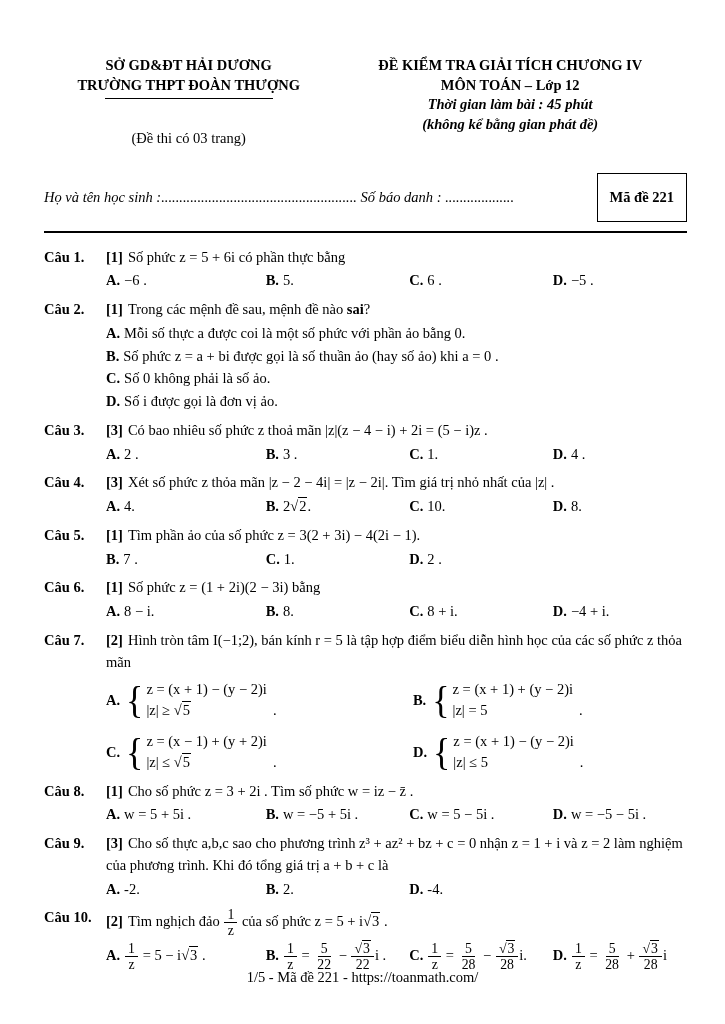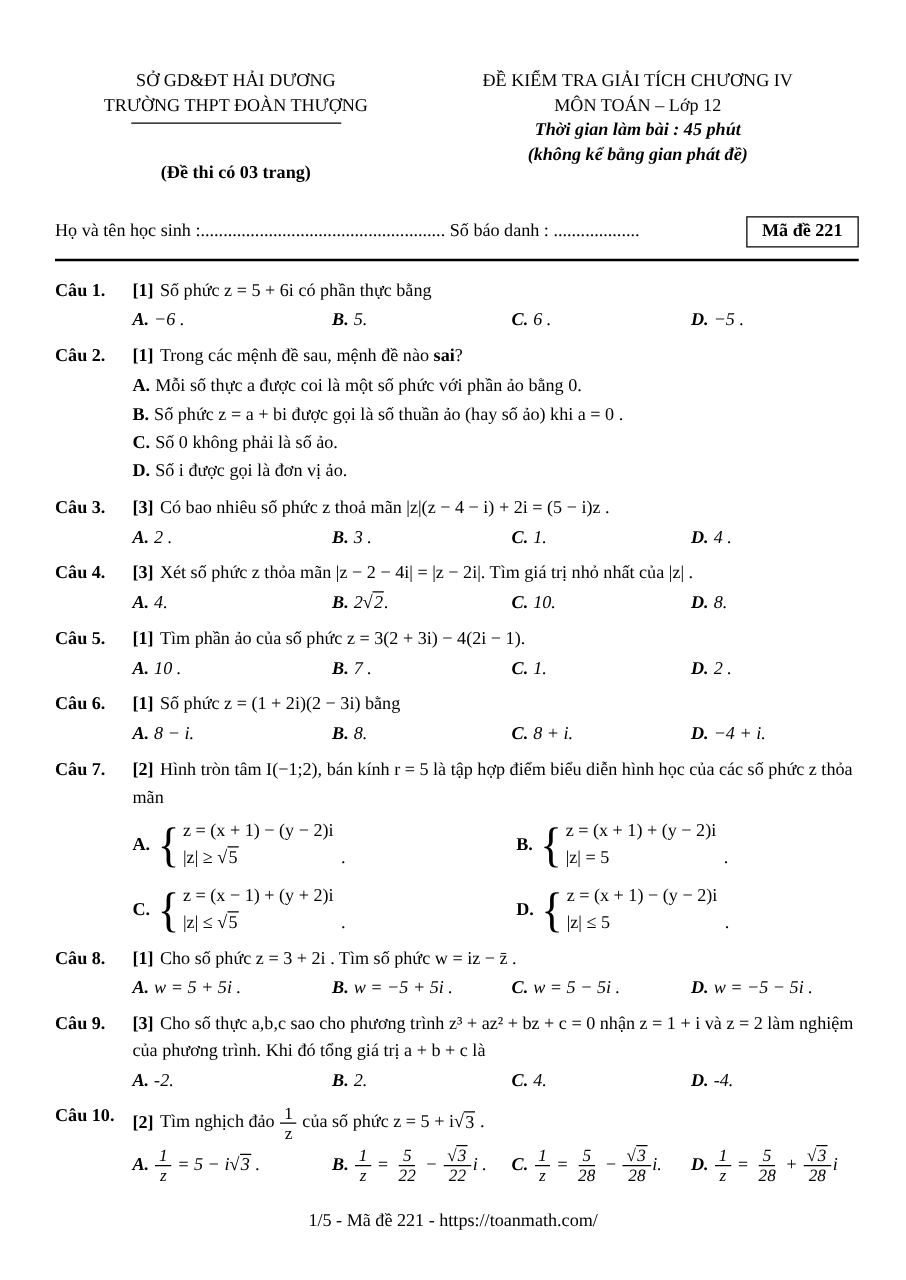--- a/index.html
+++ b/index.html
@@ -8,41 +8,41 @@
     width:725px; height:1024px; overflow:hidden;
     font-family:"Liberation Serif","DejaVu Serif",serif;
     font-size:14.5px; color:#000; position:relative;
   }
   .page { padding:56px 38px 0 44px; }
 
   
   .header { display:flex; }
   .h-left { width:45%; text-align:center; }
   .h-right { width:55%; text-align:center; }
-  .b { font-weight:normal; }
+  .b { font-weight:bold; }
   .it { font-style:italic;font-weight:bold; }
   .school-rule { width:168px; border-bottom:1.5px solid #000; margin:3px auto 0; }
-  .doc-note { margin-top:30px;font-weight:bold; }
+  .doc-note { margin-top:30px; }
   .h-right div { line-height:1.35; }
   .h-left div { line-height:1.35; }
 
   
   .student-row { display:flex; align-items:center; margin-top:24px; }
-  .student-text { flex:1; }
-  .code-box { border:1.5px solid #000; font-weight:bold; padding:3px 12px; margin-left:14px; white-space:nowrap; }
+  .student-text { flex:1;font-style:italic; }
+  .code-box { border:1.5px solid #000; font-weight:bold; padding:15px 12px; margin-left:14px; white-space:nowrap; }
   hr.sep { border:none; border-top:2px solid #000; margin:9px 0 14px; }
 
   
   .question { margin-bottom:7px; }
   .q-head { display:flex; line-height:1.5; }
   .q-label { font-weight:bold; flex:0 0 62px; white-space:nowrap; }
   .q-body { flex:1; }
   .q-points { font-weight:bold; margin-right:5px; }
   .options { margin-left:62px; margin-top:2px; line-height:1.5; }
-  .options.row { display:grid; grid-template-columns:1.16fr 1.04fr 1.04fr 1fr; column-gap:4px; align-items:start;font-style:italic; }
+  .options.row { display:grid; grid-template-columns:1.16fr 1.04fr 1.04fr 1fr; column-gap:4px; align-items:start; }
   .options.stacked .option { margin-bottom:1px; }
   .options.grid2 { display:grid; grid-template-columns:1.12fr 1fr; row-gap:10px; margin-top:6px; }
   .options.grid2 .option { display:flex; align-items:center; }
   .opt-key { font-weight:bold; margin-right:4px; }
 
   
   .frac { display:inline-flex; flex-direction:column; align-items:center; vertical-align:middle; line-height:1.1; font-size:0.95em; margin:0 1px; }
   .frac .num { border-bottom:1px solid #000; padding:0 3px; }
   .frac .den { padding:0 3px; }
   .ovl { border-top:1px solid #000; padding:0 1px; }
@@ -130,21 +130,20 @@
           <div class="option"><span class="opt-key">C.</span>10.</div>
           <div class="option"><span class="opt-key">D.</span>8.</div>
         </div>
       </div>
       <div class="question">
         <div class="q-head">
           <span class="q-label">Câu 5.</span>
           <span class="q-body"><span class="q-points">[1]</span>Tìm phần ảo của số phức z = 3(2 + 3i) − 4(2i − 1).</span>
         </div>
         <div class="options row">
-          <div class="option"><span class="opt-key">A.</span>10 .</div>
           <div class="option"><span class="opt-key">B.</span>7 .</div>
           <div class="option"><span class="opt-key">C.</span>1.</div>
           <div class="option"><span class="opt-key">D.</span>2 .</div>
         </div>
       </div>
       <div class="question">
         <div class="q-head">
           <span class="q-label">Câu 6.</span>
           <span class="q-body"><span class="q-points">[1]</span>Số phức z = (1 + 2i)(2 − 3i)  bằng</span>
         </div>
@@ -212,21 +211,20 @@
         </div>
       </div>
       <div class="question">
         <div class="q-head">
           <span class="q-label">Câu 9.</span>
           <span class="q-body"><span class="q-points">[3]</span>Cho số thực a,b,c  sao cho phương trình z³ + az² + bz + c = 0  nhận z = 1 + i và z = 2 làm nghiệm của phương trình. Khi đó tổng giá trị a + b + c   là</span>
         </div>
         <div class="options row">
           <div class="option"><span class="opt-key">A.</span>-2.</div>
           <div class="option"><span class="opt-key">B.</span>2.</div>
-          <div class="option"><span class="opt-key">C.</span>4.</div>
           <div class="option"><span class="opt-key">D.</span>-4.</div>
         </div>
       </div>
       <div class="question">
         <div class="q-head">
           <span class="q-label">Câu 10.</span>
           <span class="q-body"><span class="q-points">[2]</span>Tìm nghịch đảo <span class="frac">
               <span class="num">1</span>
               <span class="den">z</span>
             </span> của số phức z = 5 + i√<span class="ovl">3</span> .</span>

